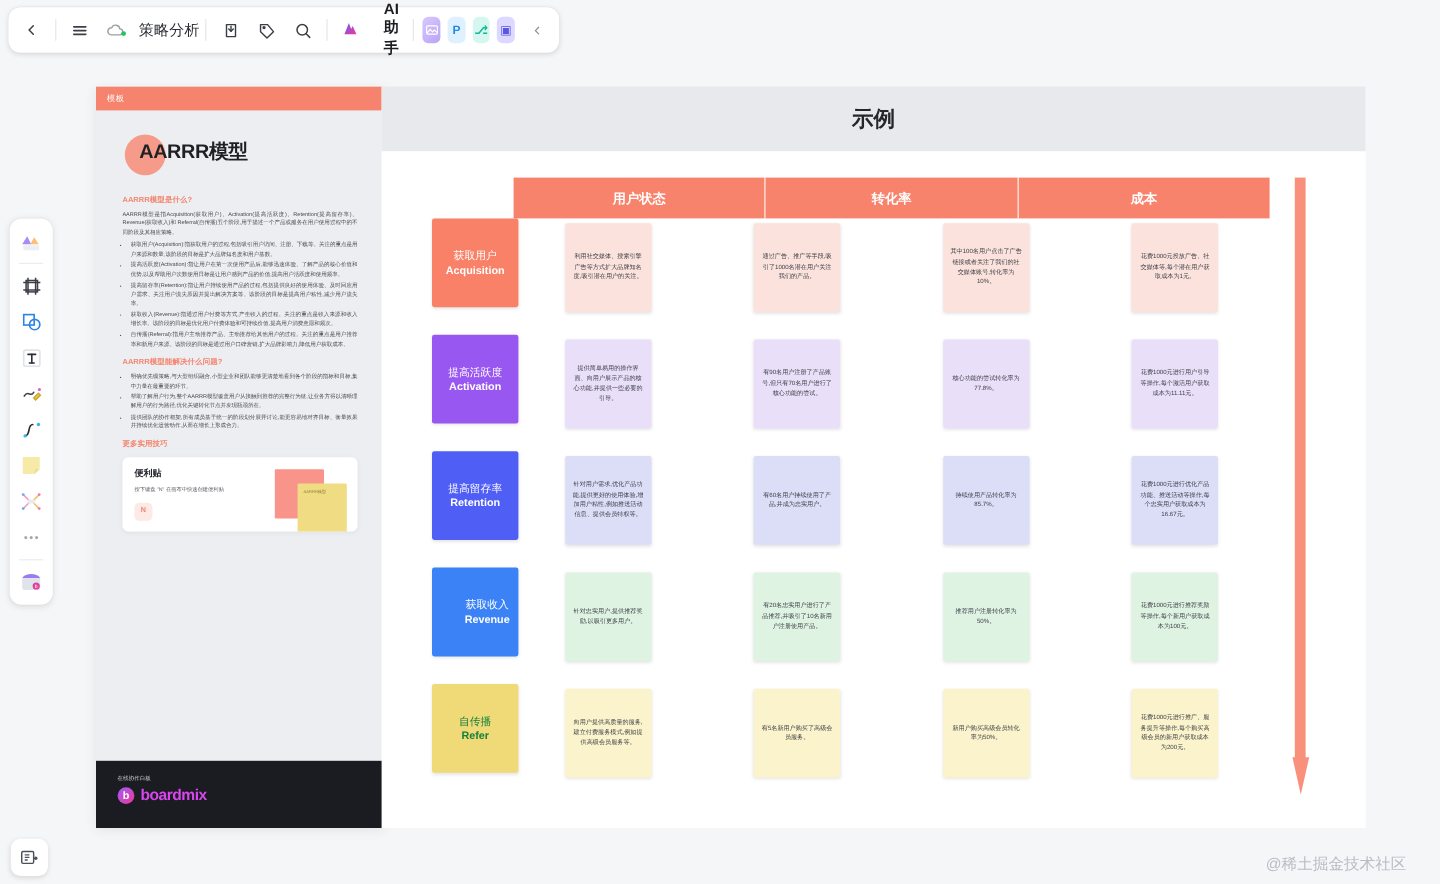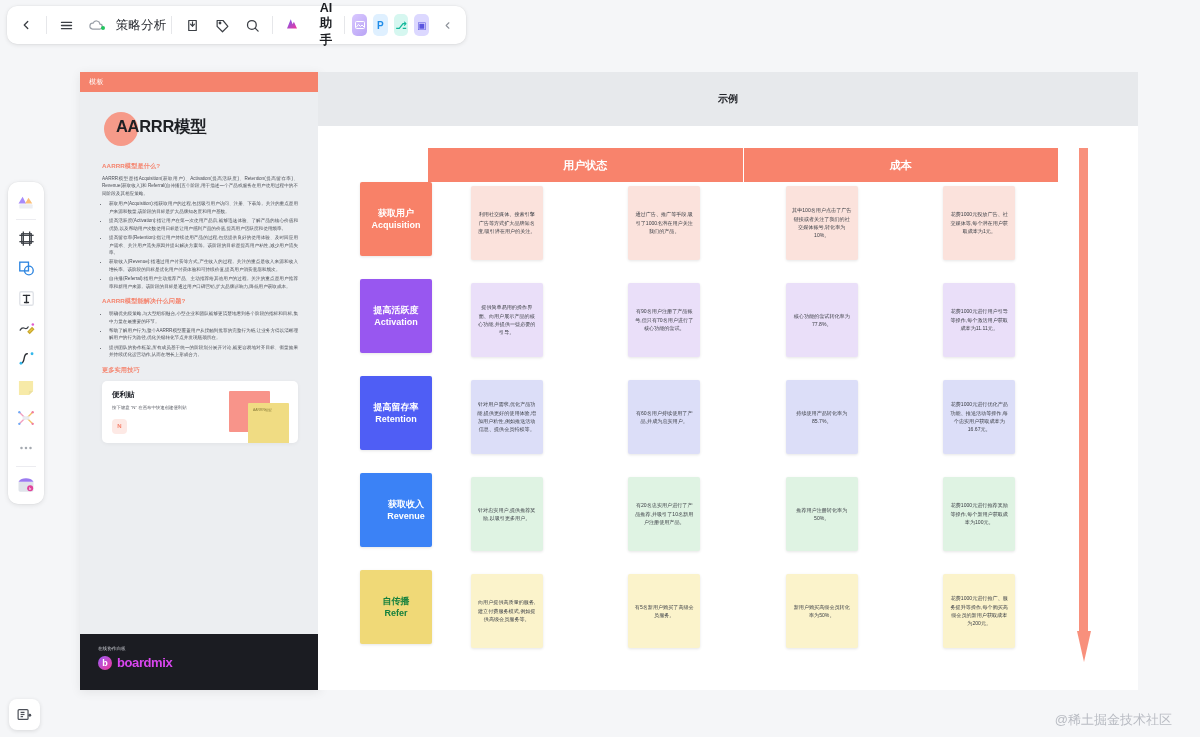--- a/index.html
+++ b/index.html
@@ -154,21 +154,21 @@
   
   .board {
     position: absolute; left: 318px; top: 72px;
     width: 820px; height: 618px;
     background: #ffffff;
   }
   .board-head {
     height: 54px; background: #e7e9ec;
     display: flex; align-items: center; justify-content: center;
   }
-  .board-head-title { font-size: 10px; font-weight: 700; color: #24262b; }
+  .board-head-title { font-size: 18px; font-weight: 700; color: #24262b; }
 
   .grid {
     position: absolute; left: 110px; top: 76px;
     width: 630px;
   }
   .hdr-row { display: flex; height: 34px; }
   .hdr-cell {
     flex: 1;
     background: #f8836c;
     color: #ffffff;
@@ -183,21 +183,21 @@
     height: 97px;
   }
   .stage-chip {
     position: absolute; left: -68px;
     width: 72px; height: 74px; border-radius: 2px;
     display: flex; flex-direction: column;
     align-items: center; justify-content: center;
     color: #ffffff; text-align: center; line-height: 1.35;
     box-shadow: 0 1px 3px rgba(0,0,0,.10);
   }
-  .stage-chip .cn { font-size: 9px; font-weight: 700; }
+  .stage-chip .cn { font-size: 9px; font-weight: 400; }
   .stage-chip .en { font-size: 9px; font-weight: 700; }
   .row-wrap { position: relative; width: 630px; }
   .cells { display: flex; width: 630px; }
   .cell {
     flex: 1; display: flex; align-items: flex-start; justify-content: center;
     padding-top: 4px;
   }
   .note {
     width: 72px; height: 74px;
     border-radius: 2px;
@@ -444,20 +444,21 @@
   </div>
 
   <div class="board">
     <div class="board-head">
       <div class="board-head-title">示例</div>
     </div>
 
     <div class="grid">
       <div class="hdr-row">
         <div class="hdr-cell">用户状态</div>
+        <div class="hdr-cell">转化率</div>
         <div class="hdr-cell">成本</div>
       </div>
 
       <div id="rows">
           <div class="stage-row">
             <div class="row-wrap">
               <div class="stage-chip" style="background: rgb(248, 129, 104);">
                 <div class="cn">获取用户</div>
                 <div class="en">Acquisition</div>
               </div>

